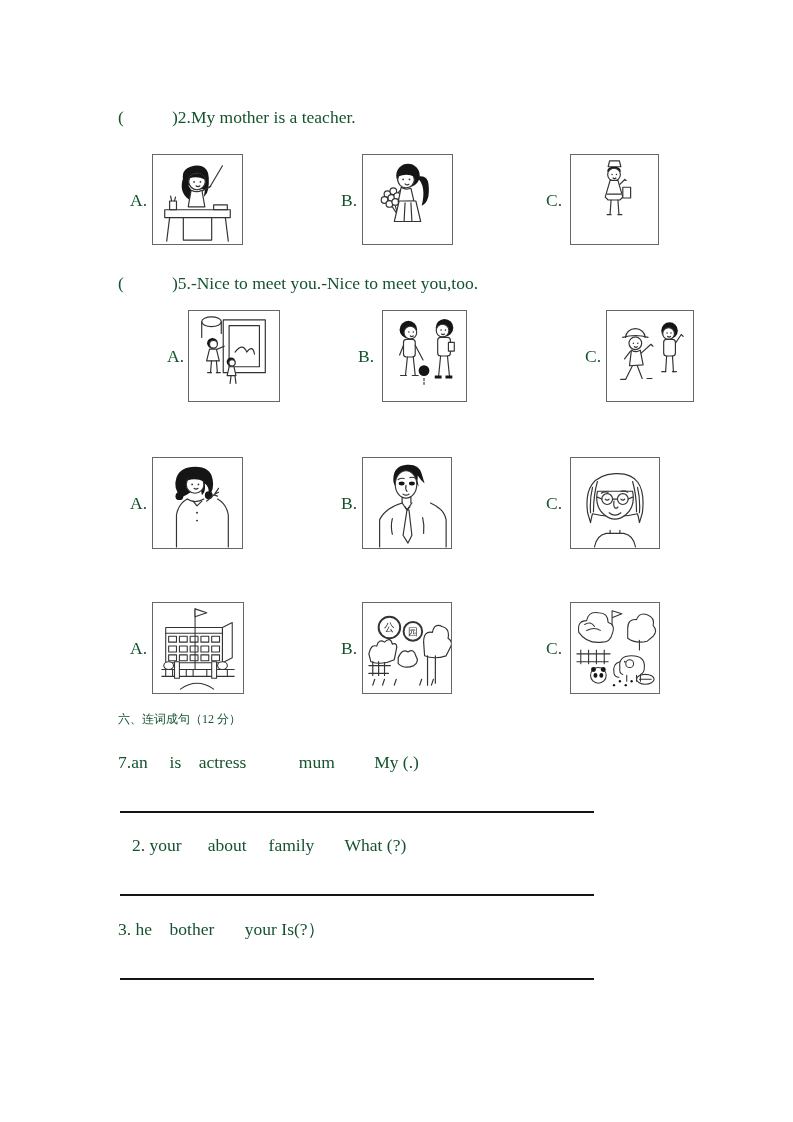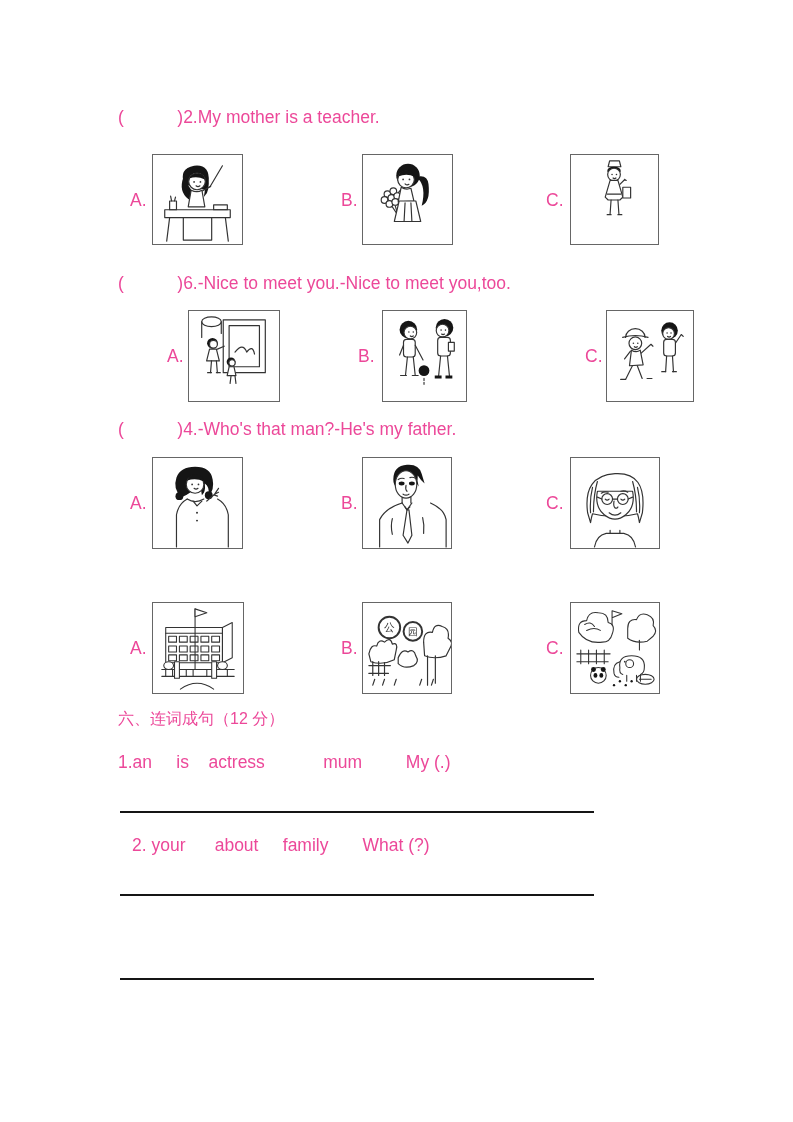--- a/index.html
+++ b/index.html
@@ -1,23 +1,23 @@
 <!DOCTYPE html>
 <html><head>
 <meta charset="utf-8">
 <style>
   html,body{margin:0;padding:0;background:#fff;}
   .page{position:relative;width:793px;height:1122px;background:#fff;overflow:hidden;
-        font-family:Liberation Sans, sans-serif;color:#ec4899;}
+        font-family:Liberation Serif, serif;color:#14532d;}
   .abs{position:absolute;}
   .qline{font-size:17.5px;white-space:pre;line-height:21px;}
   .optlabel{font-size:17.5px;line-height:20px;}
   .imgbox{border:1px solid #666;background:#fff;box-sizing:border-box;}
   .imgbox svg{display:block;width:100%;height:100%;}
-  .heading{font-size:16px;line-height:22px;}
+  .heading{font-size:12px;line-height:22px;}
   .item{font-size:17.5px;white-space:pre;line-height:21px;}
   .rule{border-top:2px solid #151515;height:0;}
 </style>
 </head>
 <body>
 
 <div class="page">
 
   <div class="abs qline" style="left:118px;top:107px">(           )2.My mother is a teacher.</div>
 
@@ -90,21 +90,21 @@
         <path d="M50 30 l5 -5 m0 0 l1.5 1"></path>
         <path d="M40 26 l-5 17 l3 3 h12 l3 -3 l-5 -17 z" fill="#fff"></path>
         <line x1="37" y1="40" x2="51" y2="40"></line>
         <rect x="53" y="33" width="8" height="11" fill="#fff"></rect>
         <path d="M41 46 l-1 14 m8 -14 l1 14"></path>
         <path d="M37 61 h4 m7 0 h4"></path>
       </g>
     </svg>
   </div>
 
-  <div class="abs qline" style="left:118px;top:273px">(           )6.-Nice to meet you.-Nice to meet you,too.</div>
+  <div class="abs qline" style="left:118px;top:273px">(           )5.-Nice to meet you.-Nice to meet you,too.</div>
 
   <div class="abs optlabel" style="left:167px;top:346px">A.</div>
   <div class="abs imgbox" style="left:188px;top:310px;width:92px;height:92px">
     <svg viewBox="0 0 92 92">
       <g stroke="#333" fill="none" stroke-width="1.2" stroke-linecap="round" stroke-linejoin="round">
         <ellipse cx="23" cy="11" rx="10" ry="5"></ellipse>
         <path d="M13 11 v16 m20 -16 v12"></path>
         <rect x="35" y="9" width="43" height="54" fill="#fff"></rect>
         <rect x="41" y="15" width="31" height="42" fill="#fff"></rect>
         <path d="M47 42 q8 -10 12 0 q6 -8 8 2"></path>
@@ -172,21 +172,20 @@
         <circle cx="65.5" cy="22.5" r="0.8" fill="#333" stroke="none"></circle>
         <path d="M62 26 q1.5 1.2 3 0"></path>
         <path d="M70 33 l6 -9 m0 0 l2 2"></path>
         <rect x="58" y="29" width="12" height="17" rx="3" fill="#fff"></rect>
         <path d="M61 46 l-1 16 m7 -16 l1 16"></path>
         <path d="M56 62 h4 m7 0 h4"></path>
       </g>
     </svg>
   </div>
 
-  <div class="abs qline" style="left:118px;top:419px">(           )4.-Who's that man?-He's my father.</div>
 
   <div class="abs optlabel" style="left:130px;top:493px">A.</div>
   <div class="abs imgbox" style="left:152px;top:457px;width:91px;height:92px">
     <svg viewBox="0 0 91 92">
       <g stroke="#333" fill="none" stroke-width="1.2" stroke-linecap="round" stroke-linejoin="round">
         <path d="M29 40 q-9 -8 -5 -20 q4 -11 19 -11 q16 0 18 13 q2 10 -4 17 q1 -10 -4 -13 q1 9 -3 12 q-1 -9 -4 -11 q-6 9 -17 13z" fill="#151515" stroke="none"></path>
         <circle cx="27" cy="39" r="4" fill="#151515" stroke="none"></circle>
         <circle cx="57" cy="38" r="4" fill="#151515" stroke="none"></circle>
         <circle cx="43" cy="27" r="9" fill="#fff"></circle>
         <path d="M35 23 q3 -7 10 -6 q7 1 7 7 q-8 -4 -17 -1z" fill="#151515" stroke="none"></path>
@@ -328,21 +327,22 @@
         <circle cx="56" cy="84" r="1.2" fill="#151515" stroke="none"></circle>
         <circle cx="62" cy="80" r="1.2" fill="#151515" stroke="none"></circle>
         <ellipse cx="76" cy="78" rx="9" ry="5"></ellipse>
         <path d="M70 78 h12"></path>
       </g>
     </svg>
   </div>
 
   <div class="abs heading" style="left:118px;top:708px">六、连词成句（12 分）</div>
 
-  <div class="abs item" style="left:118px;top:752px">1.an     is    actress            mum         My (.)</div>
+  <div class="abs item" style="left:118px;top:752px">7.an     is    actress            mum         My (.)</div>
   <div class="abs rule" style="left:120px;top:811px;width:474px"></div>
 
   <div class="abs item" style="left:132px;top:835px">2. your      about     family       What (?)</div>
   <div class="abs rule" style="left:120px;top:894px;width:474px"></div>
 
+  <div class="abs item" style="left:118px;top:919px">3. he    bother       your Is(?）</div>
   <div class="abs rule" style="left:120px;top:978px;width:474px"></div>
 
 </div>
 
 </body></html>

